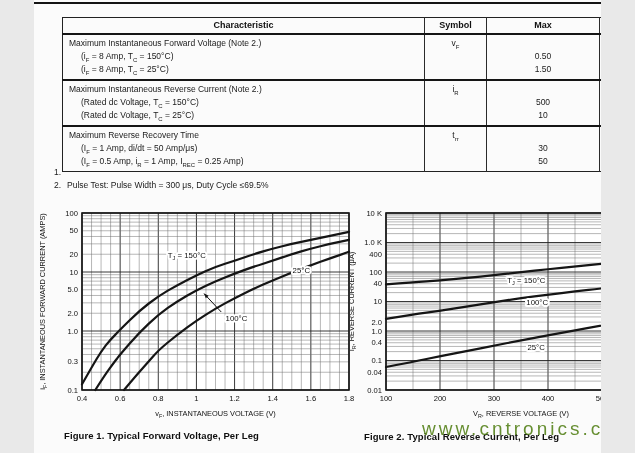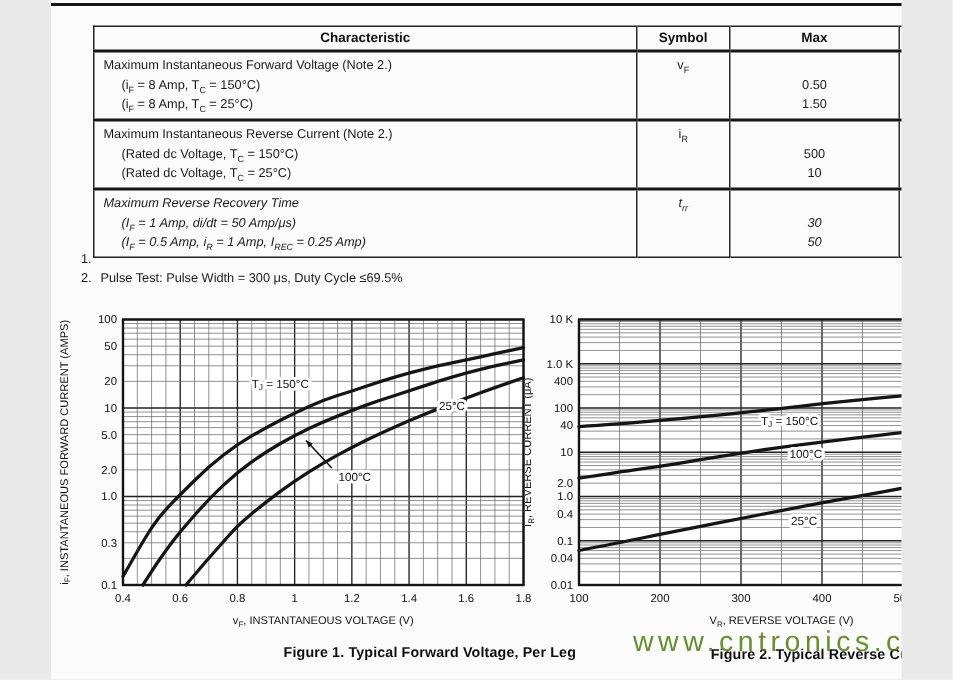--- a/index.html
+++ b/index.html
@@ -19,40 +19,40 @@
   .char-table th{
     font-size:9px;font-weight:bold;text-align:center;
     padding:2px 0 3px;border-bottom:2px solid #151515;border-right:1px solid #2a2a2a;
     color:#111;
   }
   .char-table td{
     font-size:8.5px;vertical-align:top;padding:2px 0 3px;
     border-right:1px solid #2a2a2a;border-bottom:2px solid #151515;
   }
   .char-table th:last-child,.char-table td:last-child{border-right:none;}
-  .char-table tr:last-child td{border-bottom:none;font-style:italic;}
+  .char-table tr:last-child td{border-bottom:none;}
   .c-char{padding-left:6px !important;}
   .t-line{line-height:13px;}
   .t-cond{line-height:13px;padding-left:12px;}
   .c-sym,.c-max,.c-unit{text-align:center;line-height:13px;}
   .t-spacer{height:13px;}
   sub{font-size:0.7em;line-height:0;}
 
   
   .notes{position:absolute;left:20px;top:166px;font-size:8.5px;line-height:12.5px;color:#1a1a1a;}
   .note{display:flex;}
   .note-num{width:13px;}
 
   
   .fig-svg{position:absolute;}
   #fig1-svg{left:0;top:203px;}
   #fig2-svg{left:316px;top:203px;}
   svg text{font-family:"Liberation Sans",sans-serif;}
   .fig-caption{
-    position:absolute;font-weight:bold;font-size:9.5px;text-align:right;color:#0e0e0e;
+    position:absolute;font-weight:bold;font-size:9.5px;text-align:left;color:#0e0e0e;
     letter-spacing:0.1px;
   }
   #cap1{left:30px;top:430px;width:320px;}
   #cap2{left:330px;top:431px;width:305px;}
   .watermark{
     position:absolute;left:388px;top:418px;z-index:5;
     font-size:19px;letter-spacing:3px;opacity:0.85;white-space:nowrap;
   }
 </style>
 </head>

